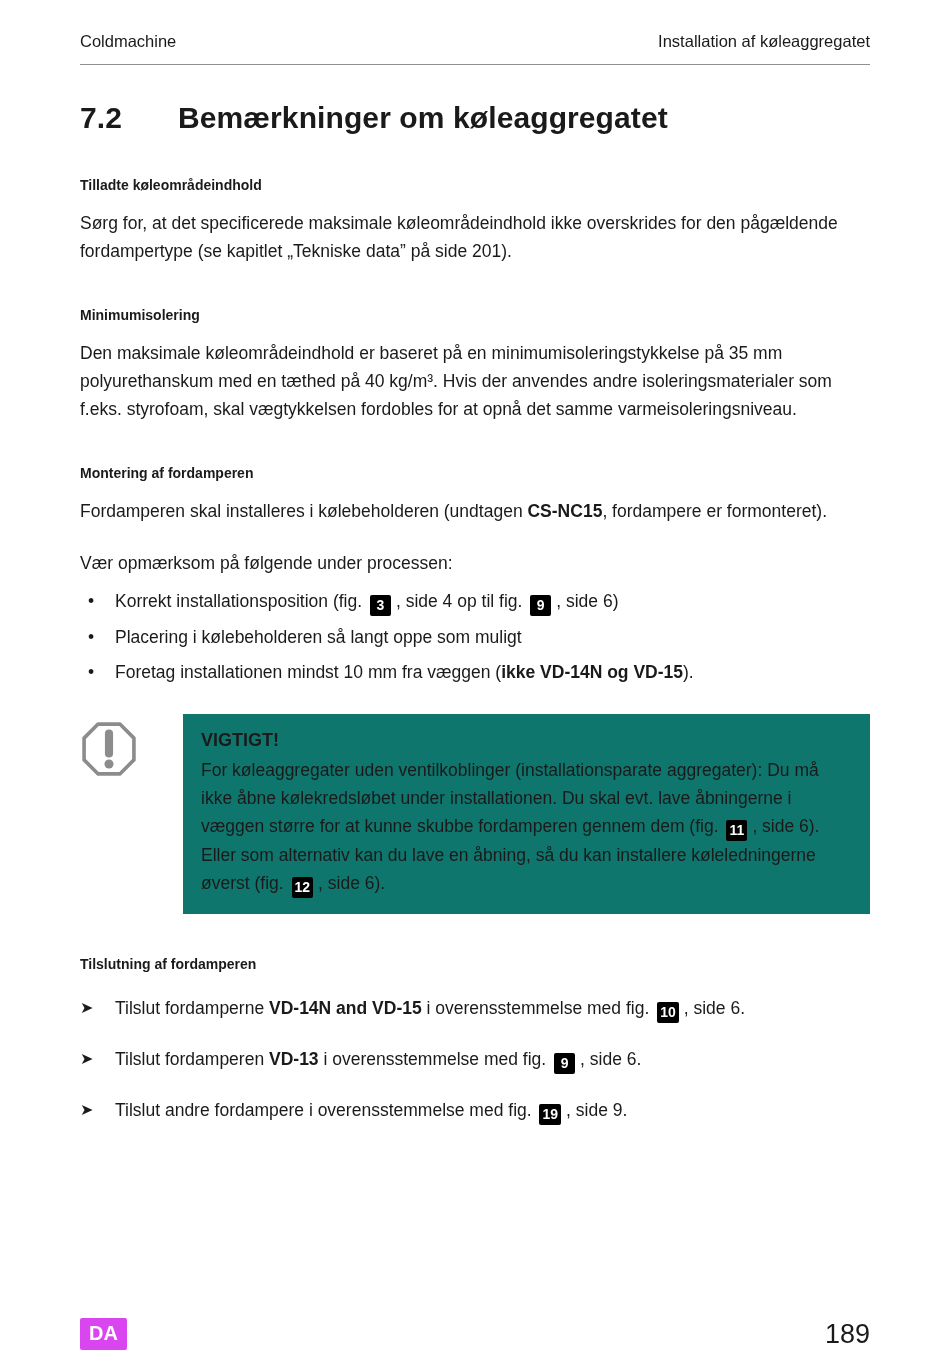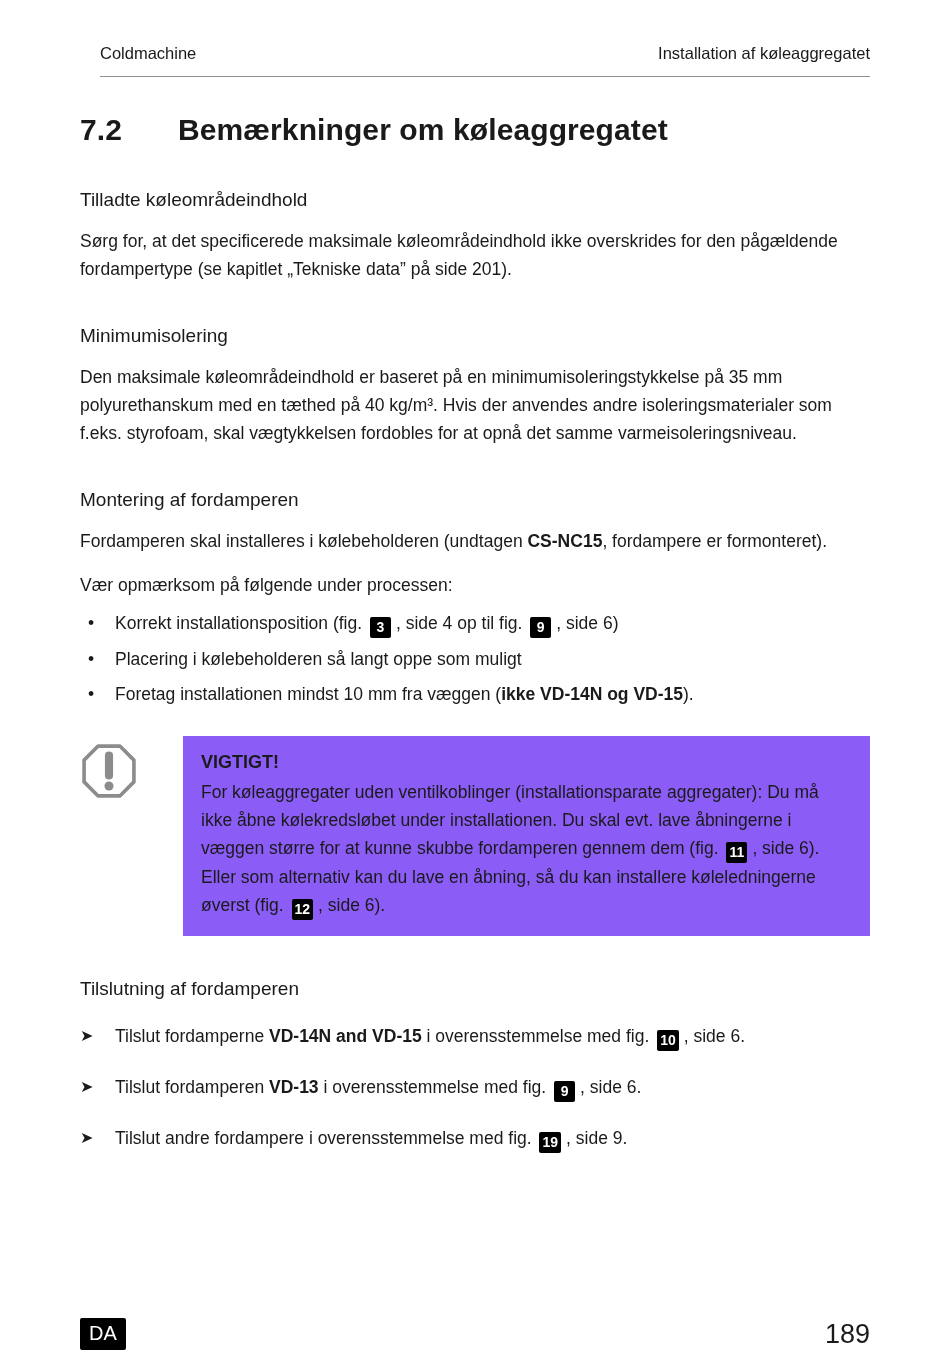--- a/index.html
+++ b/index.html
@@ -14,51 +14,50 @@
     box-sizing: border-box;
     padding: 0 80px;
     overflow: hidden;
   }
 
   
   .page-header {
     display: flex;
     justify-content: space-between;
     align-items: flex-end;
-    padding-top: 44px;
+    padding-top: 32px;
     padding-bottom: 13px;
     border-bottom: 1.5px solid #8f8f8f;
     font-size: 16.5px;
     color: #1a1a1a;
-    margin-left: 20px;
   }
 
   
   h1.section-title {
     display: flex;
     margin: 36px 0 0 0;
     font-size: 30px;
     font-weight: bold;
     letter-spacing: 0.1px;
   }
   h1 .sec-num { display: inline-block; width: 98px; }
 
   
   h2.subheading {
     margin: 42px 0 0 0;
-    font-size: 19px;
-    font-weight: normal;
+    font-size: 14px;
+    font-weight: bold;
   }
 
   p.body-text {
     margin: 16px 0 0 0;
     font-size: 17.5px;
     line-height: 28px;
   }
-  p.note-text { margin-top: 16px; }
+  p.note-text { margin-top: 24px; }
 
   .bold { font-weight: bold; }
 
   
   .fig-badge {
     display: inline-block;
     min-width: 21px;
     height: 21px;
     padding: 0 3px;
     box-sizing: border-box;
@@ -99,21 +98,21 @@
   .notice {
     display: flex;
     margin-top: 28px;
   }
   .notice-icon-col {
     flex: 0 0 103px;
     padding-top: 6px;
   }
   .notice-box {
     flex: 1;
-    background: #8b5cf6;
+    background: #0f766e;
     padding: 12px 18px 16px 18px;
     font-size: 17.5px;
     line-height: 28px;
   }
   .notice-title {
     font-weight: bold;
     font-size: 18px;
     margin-bottom: 2px;
   }
 
@@ -122,23 +121,23 @@
     position: absolute;
     left: 80px;
     right: 80px;
     bottom: 18px;
     display: flex;
     justify-content: space-between;
     align-items: flex-end;
   }
   .lang-badge {
     display: inline-block;
-    background: #000000;
+    background: #d946ef;
     color: #ffffff;
-    font-weight: normal;
+    font-weight: bold;
     font-size: 20px;
     padding: 4px 9px 5px 9px;
     border-radius: 2px;
     text-align: right;
   }
   .page-num {
     font-size: 27px;
     color: #1a1a1a;
   }
 </style>

